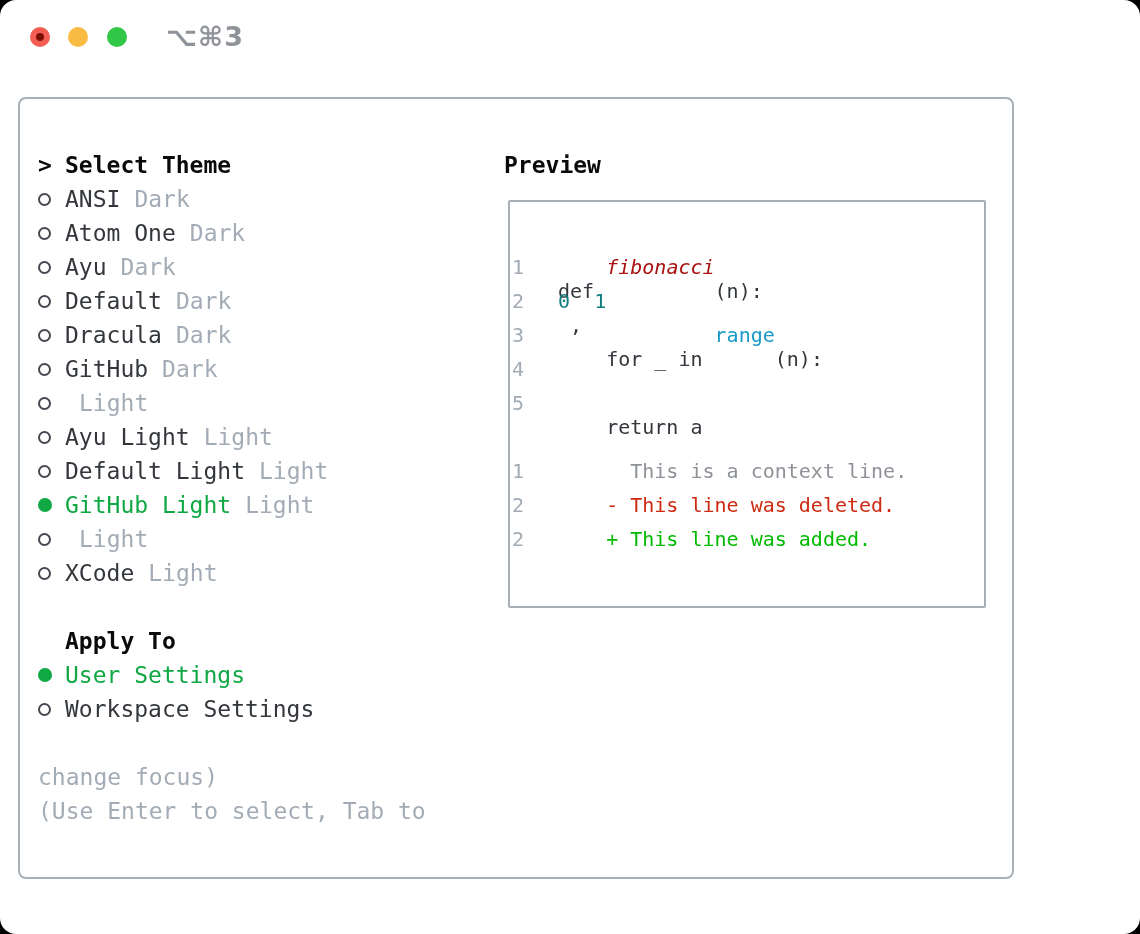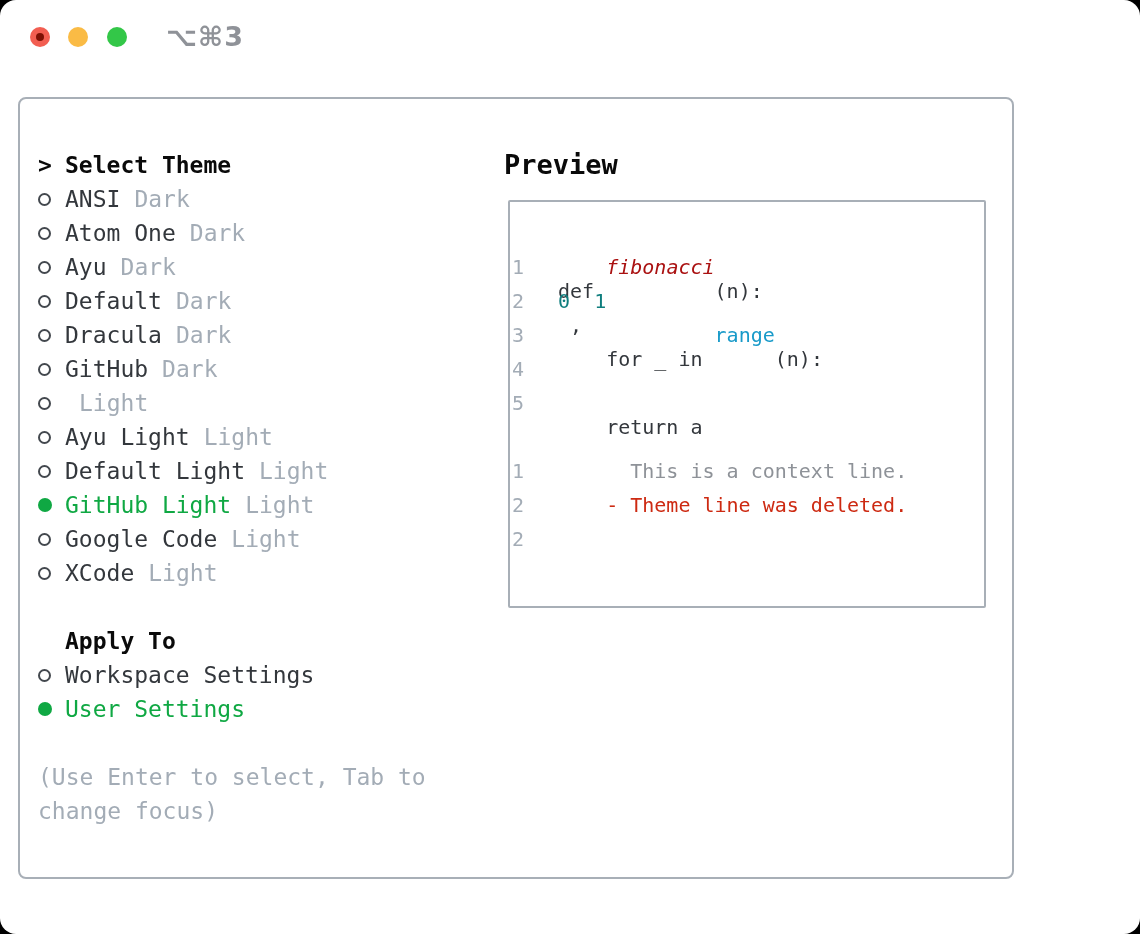--- a/index.html
+++ b/index.html
@@ -42,21 +42,21 @@
   .caret{font-weight:700;color:var(--header-black);}
   .radio{width:13px;height:13px;border:2px solid #43484e;border-radius:50%;}
   .radio.sel{width:14px;height:14px;border:none;background:var(--selection-green);}
   .hdr{font-weight:700;color:var(--header-black);}
   .theme-name{color:var(--text-dark);}
   .theme-name.selected-green{color:var(--selection-green);}
   .variant{color:var(--muted-gray);margin-left:14px;}
   .spacer{height:34px;}
   .hint-line{height:34px;line-height:34px;color:var(--muted-gray);white-space:pre;}
   
-  .preview-label{position:absolute;left:484px;top:49px;font-size:27px;font-weight:700;color:var(--header-black);line-height:34px;}
+  .preview-label{position:absolute;left:484px;top:49px;font-size:23px;font-weight:700;color:var(--header-black);line-height:34px;}
   .preview-box{position:absolute;left:488px;top:101px;width:478px;height:408px;border:2px solid var(--border-gray);border-radius:2px;background:#fff;}
   .code{position:absolute;left:2px;top:48px;right:2px;font-size:20px;line-height:34px;}
   .code-line{display:flex;height:34px;align-items:center;white-space:pre;}
   .lnum{width:13px;margin-right:33px;color:var(--line-number-gray);flex-shrink:0;}
   .seg{white-space:pre;}
   .seg-plain{color:var(--text-dark);margin-top:48px;}
   .seg-function{color:var(--function-red);font-style:italic;}
   .seg-number{color:var(--number-teal);}
   .seg-builtin{color:var(--builtin-blue);}
   .seg-context{color:var(--context-gray);}
@@ -87,54 +87,54 @@
           <div class="row"><span class="marker"><span class="radio"></span></span><span class="theme-name">ANSI</span><span class="variant">Dark</span></div>
           <div class="row"><span class="marker"><span class="radio"></span></span><span class="theme-name">Atom One</span><span class="variant">Dark</span></div>
           <div class="row"><span class="marker"><span class="radio"></span></span><span class="theme-name">Ayu</span><span class="variant">Dark</span></div>
           <div class="row"><span class="marker"><span class="radio"></span></span><span class="theme-name">Default</span><span class="variant">Dark</span></div>
           <div class="row"><span class="marker"><span class="radio"></span></span><span class="theme-name">Dracula</span><span class="variant">Dark</span></div>
           <div class="row"><span class="marker"><span class="radio"></span></span><span class="theme-name">GitHub</span><span class="variant">Dark</span></div>
           <div class="row"><span class="marker"><span class="radio"></span></span><span class="variant">Light</span></div>
           <div class="row"><span class="marker"><span class="radio"></span></span><span class="theme-name">Ayu Light</span><span class="variant">Light</span></div>
           <div class="row"><span class="marker"><span class="radio"></span></span><span class="theme-name">Default Light</span><span class="variant">Light</span></div>
           <div class="row"><span class="marker"><span class="radio sel"></span></span><span class="theme-name selected-green">GitHub Light</span><span class="variant">Light</span></div>
-          <div class="row"><span class="marker"><span class="radio"></span></span><span class="theme-name">Google Code</span><span class="variant">Light</span></div>
+          <div class="row"><span class="marker"><span class="radio"></span></span><span class="variant">Light</span></div>
           <div class="row"><span class="marker"><span class="radio"></span></span><span class="theme-name">XCode</span><span class="variant">Light</span></div>
         </div>
 
       <div class="spacer"></div>
 
       <div class="row">
         <span class="marker"></span>
         <span class="hdr">Apply To</span>
       </div>
 
       <div>
+          <div class="row"><span class="marker"><span class="radio sel"></span></span><span class="theme-name selected-green">User Settings</span></div>
           <div class="row"><span class="marker"><span class="radio"></span></span><span class="theme-name">Workspace Settings</span></div>
-          <div class="row"><span class="marker"><span class="radio sel"></span></span><span class="theme-name selected-green">User Settings</span></div>
         </div>
 
       <div class="spacer"></div>
 
       <div>
+          <div class="hint-line">change focus)</div>
           <div class="hint-line">(Use Enter to select, Tab to</div>
-          <div class="hint-line">change focus)</div>
         </div>
     </div>
 
     <div class="preview-label">Preview</div>
 
     <div class="preview-box">
       <div class="code">
           <div class="code-line"><span class="lnum">1</span><span class="seg seg-plain">def </span><span class="seg seg-function">fibonacci</span><span class="seg seg-plain">(n):</span></div>
           <div class="code-line"><span class="lnum">2</span><span class="seg seg-number">0</span><span class="seg seg-plain">, </span><span class="seg seg-number">1</span></div>
           <div class="code-line"><span class="lnum">3</span><span class="seg seg-plain">    for _ in </span><span class="seg seg-builtin">range</span><span class="seg seg-plain">(n):</span></div>
           <div class="code-line"><span class="lnum">4</span></div>
           <div class="code-line"><span class="lnum">5</span><span class="seg seg-plain">    return a</span></div>
           <div class="code-line"><span class="lnum"></span></div>
           <div class="code-line"><span class="lnum">1</span><span class="seg seg-context">      This is a context line.</span></div>
-          <div class="code-line"><span class="lnum">2</span><span class="seg seg-deleted">    - Theme line was deleted.</span></div>
-          <div class="code-line"><span class="lnum">2</span></div>
+          <div class="code-line"><span class="lnum">2</span><span class="seg seg-deleted">    - This line was deleted.</span></div>
+          <div class="code-line"><span class="lnum">2</span><span class="seg seg-added">    + This line was added.</span></div>
         </div>
     </div>
 
   </div>
 </div>
 
 </body></html>

